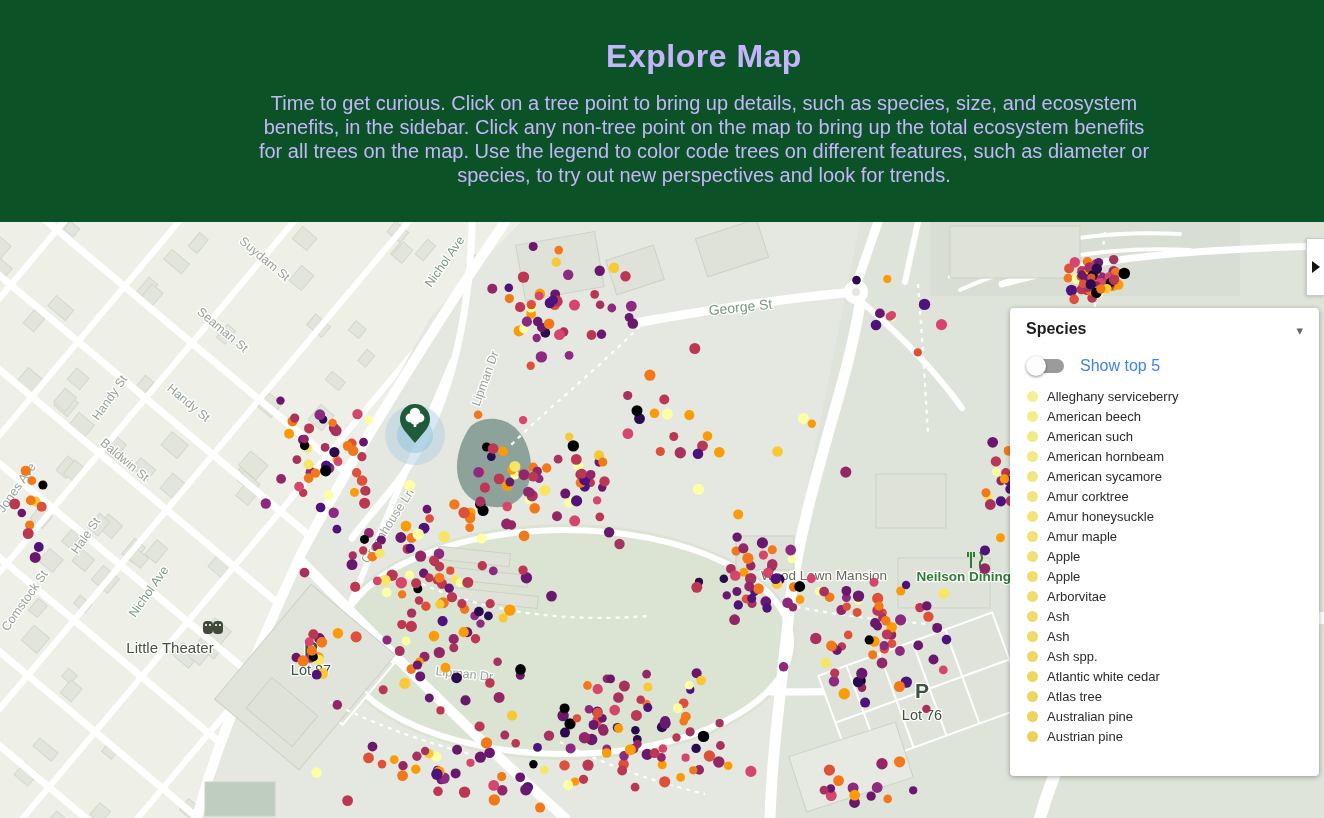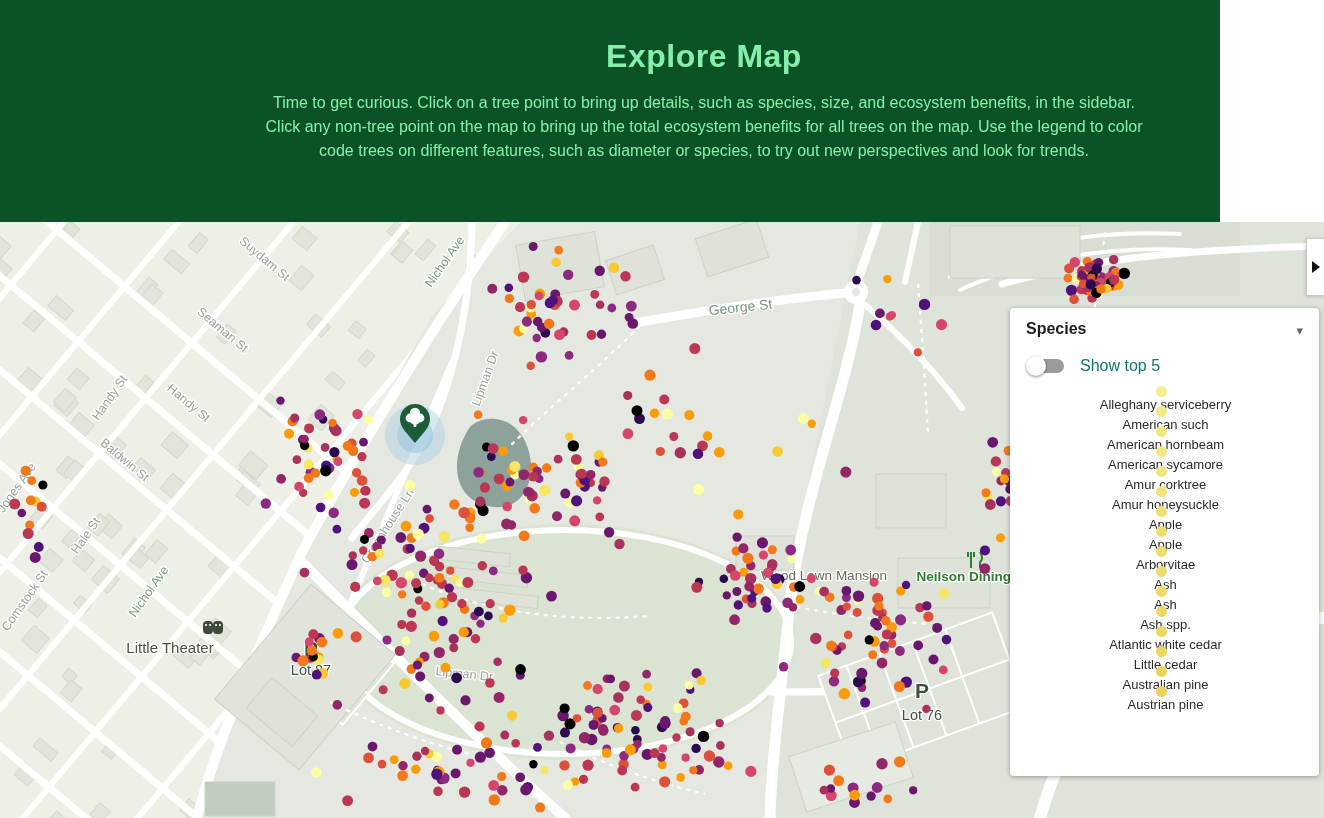--- a/index.html
+++ b/index.html
@@ -1,41 +1,41 @@
 <!DOCTYPE html>
 <html><head>
 <meta charset="utf-8">
 <style>
   html,body{margin:0;padding:0;background:#fff;font-family:"Liberation Sans",sans-serif;-webkit-user-select:none;user-select:none;}
   .page{position:relative;width:1324px;height:818px;overflow:hidden;}
 
   
-  .header{position:absolute;left:0;top:0;width:1220px;height:222px;background:#0c5227;color:#86efac;}
+  .header{position:absolute;left:0;top:0;width:1324px;height:222px;background:#0c5227;color:#c4b5fd;}
   .header-inner{position:absolute;left:254px;top:0;width:900px;text-align:center;}
   .page-title{font-size:32px;font-weight:700;margin:38px 0 16px 0;letter-spacing:.5px;}
-  .page-desc{font-size:16px;line-height:24px;margin:4px;font-weight:400;}
+  .page-desc{font-size:20px;line-height:24px;margin:4px;font-weight:400;}
 
   
   .map{position:absolute;left:0;top:222px;width:1324px;height:596px;background:#e5e8e0;overflow:hidden;cursor:grab;}
   .map svg{position:absolute;left:0;top:0;}
   svg text{paint-order:stroke;stroke:#ffffff;stroke-width:2.6px;stroke-linejoin:round;}
 
   
   .legend{position:absolute;left:1010px;top:86px;width:309px;height:468px;background:#ffffff;border-radius:4px;
           box-shadow:0 1px 5px rgba(0,0,0,.35);box-sizing:border-box;padding:12px 14px 18px 16px;overflow:hidden;}
   .legend-head{position:relative;height:24px;}
   .legend-title{font-size:16px;font-weight:700;color:#1e1e1e;}
   .chev{position:absolute;right:2px;top:3px;font-size:13px;color:#666;cursor:pointer;}
   .toggle-row{display:flex;align-items:center;margin:10px 0 8px 0;height:24px;cursor:pointer;}
   .switch{position:relative;display:inline-block;width:34px;height:14px;background:#9b9b9b;border-radius:8px;margin:0 4px;}
   .knob{position:absolute;left:-4px;top:-3px;width:20px;height:20px;border-radius:50%;background:#fdfdfd;
         box-shadow:0 1px 3px rgba(0,0,0,.45);}
-  .toggle-label{margin-left:12px;font-size:16px;color:#0f766e;}
+  .toggle-label{margin-left:12px;font-size:16px;color:#3b82f6;}
   .species-list{margin-top:4px;}
-  .sp-row{display:flex;align-items:center;height:20px;cursor:pointer;flex-direction:column;}
+  .sp-row{display:flex;align-items:center;height:20px;cursor:pointer;}
   .sp-dot{width:11px;height:11px;border-radius:50%;margin:0 9px 0 1px;flex:0 0 auto;}
   .sp-label{font-size:13px;color:#2a2a2a;white-space:nowrap;}
 
   
   .side-tab{position:absolute;left:1306px;top:16px;width:18px;height:56px;background:#fff;border:1px solid #c9c9c9;
             border-right:none;box-shadow:-1px 1px 3px rgba(0,0,0,.15);display:flex;align-items:center;justify-content:center;cursor:pointer;}
   .tri{width:0;height:0;border-top:6px solid transparent;border-bottom:6px solid transparent;border-left:8px solid #111;}
 </style>
 </head>
 <body>
@@ -972,40 +972,48 @@
             <span class="knob"></span>
           </span>
         <span class="toggle-label">Show top 5</span>
       </div>
       <div class="species-list" id="species-list">
           <div class="sp-row">
             <span class="sp-dot" style="background: rgb(243, 241, 145);"></span>
             <span class="sp-label">Alleghany serviceberry</span>
           </div>
           <div class="sp-row">
+            <span class="sp-dot" style="background: rgb(242, 238, 139);"></span>
+            <span class="sp-label">American beech</span>
+          </div>
+          <div class="sp-row">
             <span class="sp-dot" style="background: rgb(241, 234, 133);"></span>
             <span class="sp-label">American such</span>
           </div>
           <div class="sp-row">
             <span class="sp-dot" style="background: rgb(241, 233, 131);"></span>
             <span class="sp-label">American hornbeam</span>
           </div>
           <div class="sp-row">
             <span class="sp-dot" style="background: rgb(241, 231, 128);"></span>
             <span class="sp-label">American sycamore</span>
           </div>
           <div class="sp-row">
             <span class="sp-dot" style="background: rgb(240, 230, 125);"></span>
             <span class="sp-label">Amur corktree</span>
           </div>
           <div class="sp-row">
             <span class="sp-dot" style="background: rgb(240, 228, 122);"></span>
             <span class="sp-label">Amur honeysuckle</span>
           </div>
           <div class="sp-row">
+            <span class="sp-dot" style="background: rgb(240, 226, 119);"></span>
+            <span class="sp-label">Amur maple</span>
+          </div>
+          <div class="sp-row">
             <span class="sp-dot" style="background: rgb(239, 225, 116);"></span>
             <span class="sp-label">Apple</span>
           </div>
           <div class="sp-row">
             <span class="sp-dot" style="background: rgb(239, 223, 113);"></span>
             <span class="sp-label">Apple</span>
           </div>
           <div class="sp-row">
             <span class="sp-dot" style="background: rgb(239, 221, 110);"></span>
             <span class="sp-label">Arborvitae</span>
@@ -1021,21 +1029,21 @@
           <div class="sp-row">
             <span class="sp-dot" style="background: rgb(237, 216, 102);"></span>
             <span class="sp-label">Ash spp.</span>
           </div>
           <div class="sp-row">
             <span class="sp-dot" style="background: rgb(237, 215, 99);"></span>
             <span class="sp-label">Atlantic white cedar</span>
           </div>
           <div class="sp-row">
             <span class="sp-dot" style="background: rgb(237, 213, 96);"></span>
-            <span class="sp-label">Little cedar</span>
+            <span class="sp-label">Atlas tree</span>
           </div>
           <div class="sp-row">
             <span class="sp-dot" style="background: rgb(236, 211, 93);"></span>
             <span class="sp-label">Australian pine</span>
           </div>
           <div class="sp-row">
             <span class="sp-dot" style="background: rgb(236, 210, 90);"></span>
             <span class="sp-label">Austrian pine</span>
           </div>
         </div>

